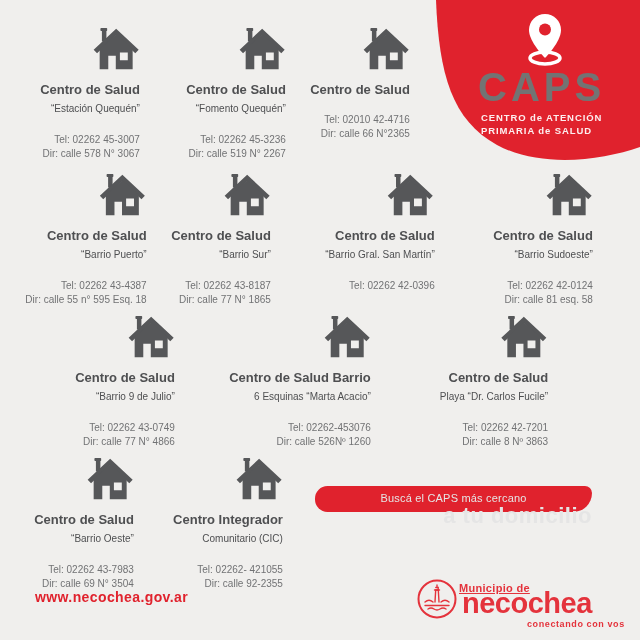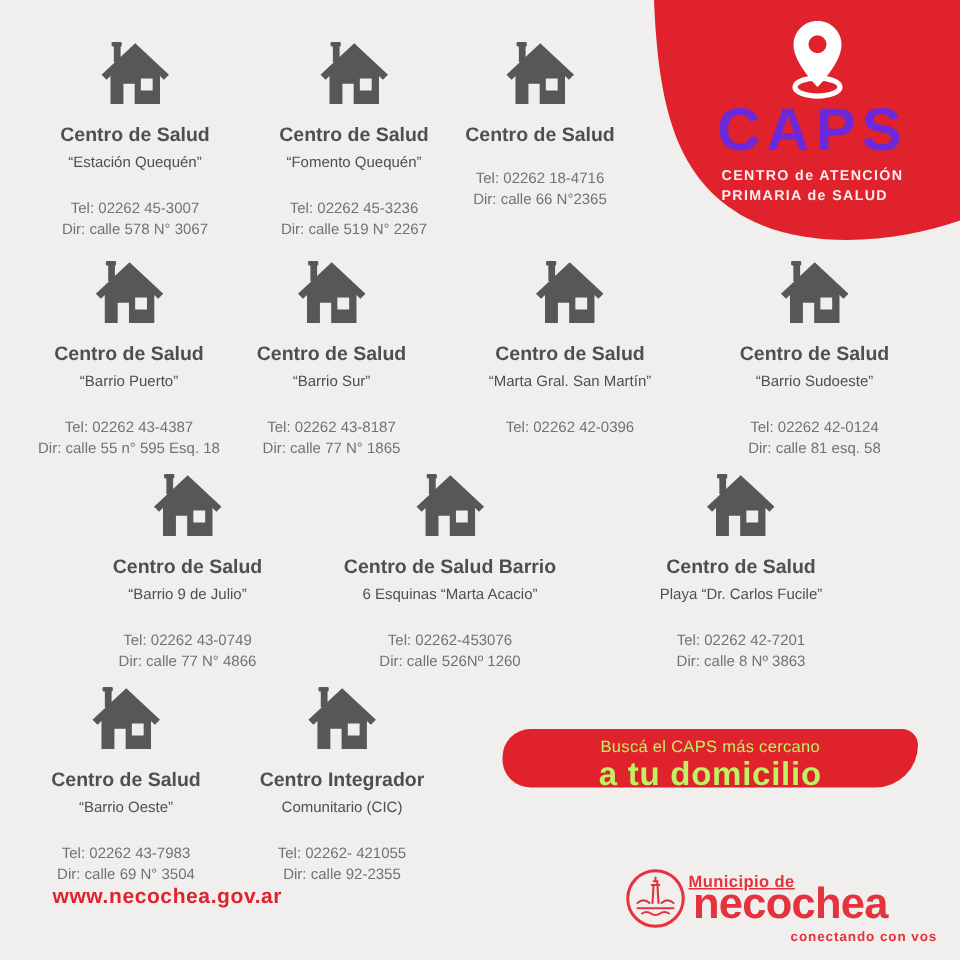--- a/index.html
+++ b/index.html
@@ -7,47 +7,47 @@
     width:640px;height:640px;position:relative;overflow:hidden;
     background:#f0efed;
     font-family:"Liberation Sans",sans-serif;
     -webkit-font-smoothing:antialiased;
   }
   
   .blob-svg{position:absolute;top:0;left:0;pointer-events:none;}
   .caps-pin{position:absolute;left:522px;top:12px;}
   .caps-title{
     position:absolute;left:478px;top:66px;
-    font-size:40px;font-weight:bold;color:#6d28d9;letter-spacing:4px;line-height:42px;
+    font-size:40px;font-weight:bold;color:#737373;letter-spacing:4px;line-height:42px;
     white-space:nowrap;
   }
   .caps-sub{
     position:absolute;left:481px;top:111px;
     font-size:9.5px;font-weight:bold;color:rgba(255,255,255,.92);
     letter-spacing:.9px;line-height:13px;white-space:nowrap;
   }
   
   .card{
     position:absolute;transform:translateX(-50%);
-    text-align:center;color:#4e4f51;
+    text-align:right;color:#4e4f51;
   }
   .card .house-wrap{display:block;height:48px;margin-bottom:7px;}
   .house{width:48px;height:46px;}
   .name1{font-size:13px;font-weight:bold;line-height:18px;white-space:nowrap;}
   .name2{font-size:10px;font-weight:normal;line-height:20px;white-space:nowrap;}
   .tel,.dir{font-size:10px;color:#717274;line-height:13.5px;white-space:nowrap;}
   .tel{margin-top:14px;}
   
   .banner{
-    position:absolute;left:335px;top:486px;width:277px;height:39px;
-    background:#e0222d;color:#bef264;text-align:center;
+    position:absolute;left:315px;top:486px;width:277px;height:26px;
+    background:#e0222d;color:#e5e5e5;text-align:center;
     border-radius:21px 12px 32px 21px;
   }
   .banner .b1{font-size:11px;line-height:14px;margin-top:5px;letter-spacing:.2px;}
-  .banner .b2{font-size:22px;font-weight:bold;line-height:21px;letter-spacing:.5px;}
+  .banner .b2{font-size:22px;font-weight:bold;line-height:21px;letter-spacing:.5px;text-align:right;}
   
   .site-url{
     position:absolute;left:35px;top:589px;
     font-size:14px;font-weight:bold;color:#e0222d;letter-spacing:.4px;
     text-decoration:none;cursor:pointer;
   }
   .muni-emblem{position:absolute;left:416px;top:578px;}
   .muni-small{position:absolute;left:459px;top:582px;font-size:11px;font-weight:bold;color:#e4333c;letter-spacing:.3px;text-decoration:underline;}
   .muni-name{position:absolute;left:462px;top:588px;font-size:29px;font-weight:bold;color:#e4333c;letter-spacing:-.5px;line-height:30px;}
   .muni-tag{position:absolute;left:527px;top:619px;font-size:9px;font-weight:bold;color:#e4333c;letter-spacing:.6px;}
@@ -109,21 +109,21 @@
   <svg class="house" viewBox="0 0 64 58" xmlns="http://www.w3.org/2000/svg">
     <g fill="#565759">
       <rect x="11" y="1" width="9" height="4" rx="1"></rect>
       <rect x="13" y="4" width="6" height="15"></rect>
       <path d="M32,2 L62,30 L57.5,34.5 L32,10.5 L6.5,34.5 L2,30 Z"></path>
       <path fill-rule="evenodd" d="M10,29 L32,9.5 L54,29 V56 H10 Z M21.5,38 h10 v18 h-10 Z M37,33.5 h10.5 v10.5 H37 Z"></path>
     </g>
   </svg>
 </span>
     <div class="name1">Centro de Salud</div>
-    <div class="tel">Tel: 02262 18-4716</div>
+    <div class="tel">Tel: 02010 42-4716</div>
     <div class="dir">Dir: calle 66 N°2365</div>
   </div>
 
   <div class="card" style="left:86px;top:172px">
     <span class="house-wrap">
   <svg class="house" viewBox="0 0 64 58" xmlns="http://www.w3.org/2000/svg">
     <g fill="#565759">
       <rect x="11" y="1" width="9" height="4" rx="1"></rect>
       <rect x="13" y="4" width="6" height="15"></rect>
       <path d="M32,2 L62,30 L57.5,34.5 L32,10.5 L6.5,34.5 L2,30 Z"></path>
@@ -157,21 +157,21 @@
   <svg class="house" viewBox="0 0 64 58" xmlns="http://www.w3.org/2000/svg">
     <g fill="#565759">
       <rect x="11" y="1" width="9" height="4" rx="1"></rect>
       <rect x="13" y="4" width="6" height="15"></rect>
       <path d="M32,2 L62,30 L57.5,34.5 L32,10.5 L6.5,34.5 L2,30 Z"></path>
       <path fill-rule="evenodd" d="M10,29 L32,9.5 L54,29 V56 H10 Z M21.5,38 h10 v18 h-10 Z M37,33.5 h10.5 v10.5 H37 Z"></path>
     </g>
   </svg>
 </span>
     <div class="name1">Centro de Salud</div>
-    <div class="name2">“Marta Gral. San Martín”</div>
+    <div class="name2">“Barrio Gral. San Martín”</div>
     <div class="tel">Tel: 02262 42-0396</div>
   </div>
   <div class="card" style="left:543px;top:172px">
     <span class="house-wrap">
   <svg class="house" viewBox="0 0 64 58" xmlns="http://www.w3.org/2000/svg">
     <g fill="#565759">
       <rect x="11" y="1" width="9" height="4" rx="1"></rect>
       <rect x="13" y="4" width="6" height="15"></rect>
       <path d="M32,2 L62,30 L57.5,34.5 L32,10.5 L6.5,34.5 L2,30 Z"></path>
       <path fill-rule="evenodd" d="M10,29 L32,9.5 L54,29 V56 H10 Z M21.5,38 h10 v18 h-10 Z M37,33.5 h10.5 v10.5 H37 Z"></path>

